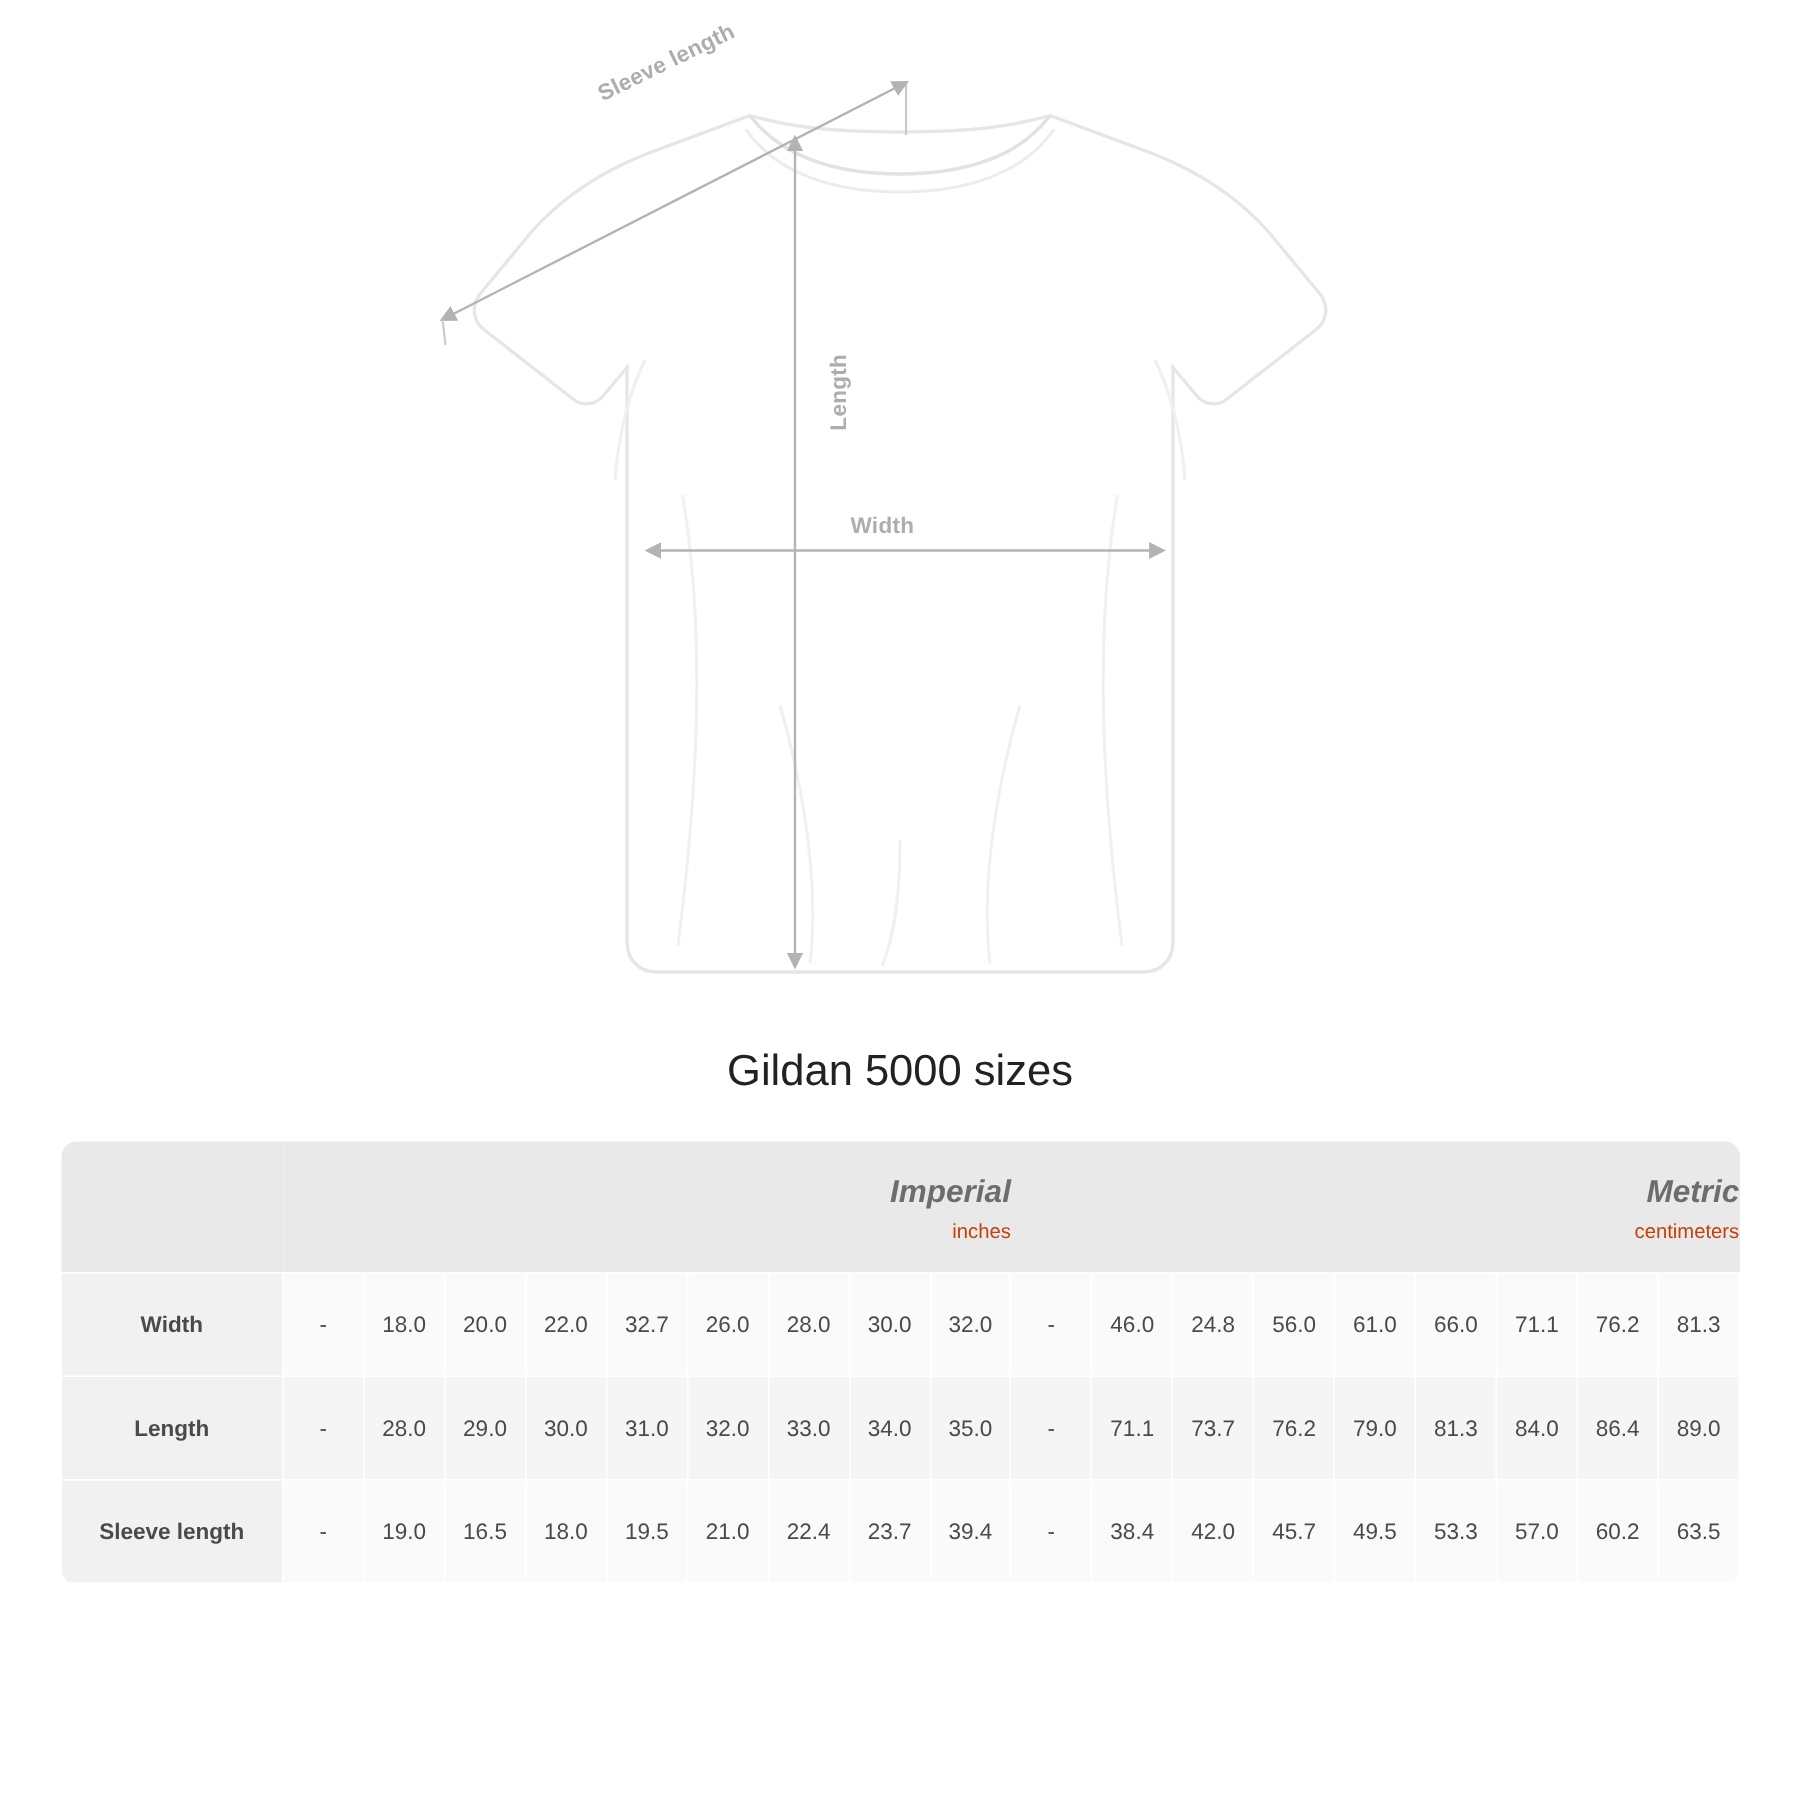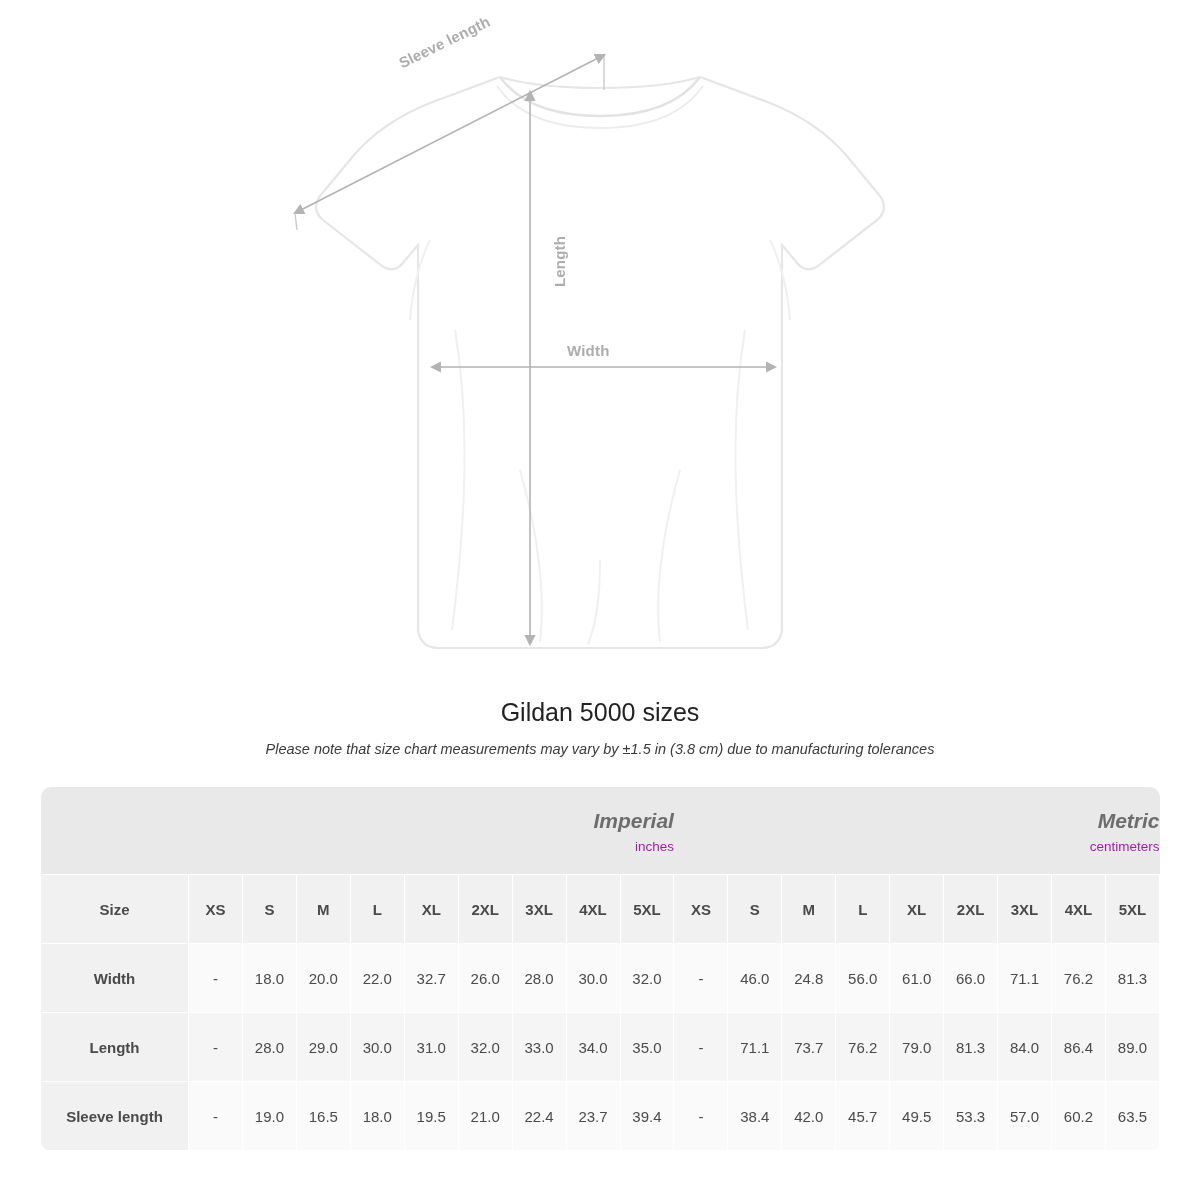--- a/index.html
+++ b/index.html
@@ -41,21 +41,21 @@
     transform: rotate(-90deg);
     transform-origin: center center;
   }
   #label-width {
     left: 567px; top: 342px;
   }
 
   
   .chart-title {
     text-align: center;
-    font-size: 25px;
+    font-size: 29px;
     color: #222222;
     margin: 0;
     padding-top: 8px;
     font-weight: normal;
   }
   .chart-note {
     text-align: center;
     font-size: 14.5px;
     font-style: italic;
     color: #3a3a3a;
@@ -84,21 +84,21 @@
     border-top-right-radius: 10px;
   }
   .unit-name {
     font-size: 21px;
     font-style: italic;
     font-weight: bold;
     color: #6d6d6d;
   }
   .unit-sub {
     font-size: 13.5px;
-    color: #a21caf;
+    color: #c2410c;
     margin-top: 6px;
   }
 
   table.sizes th, table.sizes td {
     border: 1px solid #ffffff;
     font-size: 15px;
     color: #4a4a4a;
     text-align: center;
     height: 69px;
     font-weight: normal;
@@ -201,62 +201,40 @@
         <line x1="432" y1="367" x2="775" y2="367" stroke="#b3b3b3" stroke-width="1.6" marker-start="url(#arrowStart)" marker-end="url(#arrowEnd)"></line>
       </g>
     </svg>
 
     <div class="dimlabel" id="label-sleeve">Sleeve length</div>
     <div class="dimlabel" id="label-length">Length</div>
     <div class="dimlabel" id="label-width">Width</div>
   </div>
 
   <h1 class="chart-title">Gildan 5000 sizes</h1>
-  <p class="chart-note">Please note that size chart measurements may vary by ±1.5 in (3.8 cm) due to manufacturing tolerances</p>
 
   <div class="table-wrap">
     <table class="sizes">
       <colgroup>
         <col style="width:148px">
         <col span="18">
       </colgroup>
       <tbody>
         <tr class="unit-row">
           <td></td>
           <td colspan="9">
             <div class="unit-name">Imperial</div>
             <div class="unit-sub">inches</div>
           </td>
           <td colspan="9">
             <div class="unit-name">Metric</div>
             <div class="unit-sub">centimeters</div>
           </td>
         </tr>
 
-        <tr class="header-row">
-          <th class="rowlabel">Size</th>
-          <th>XS</th>
-          <th>S</th>
-          <th>M</th>
-          <th>L</th>
-          <th>XL</th>
-          <th>2XL</th>
-          <th>3XL</th>
-          <th>4XL</th>
-          <th>5XL</th>
-          <th>XS</th>
-          <th>S</th>
-          <th>M</th>
-          <th>L</th>
-          <th>XL</th>
-          <th>2XL</th>
-          <th>3XL</th>
-          <th>4XL</th>
-          <th>5XL</th>
-        </tr>
 
         <tr class="data-row">
           <td class="rowlabel">Width</td>
           <td>-</td>
           <td>18.0</td>
           <td>20.0</td>
           <td>22.0</td>
           <td>32.7</td>
           <td>26.0</td>
           <td>28.0</td>

